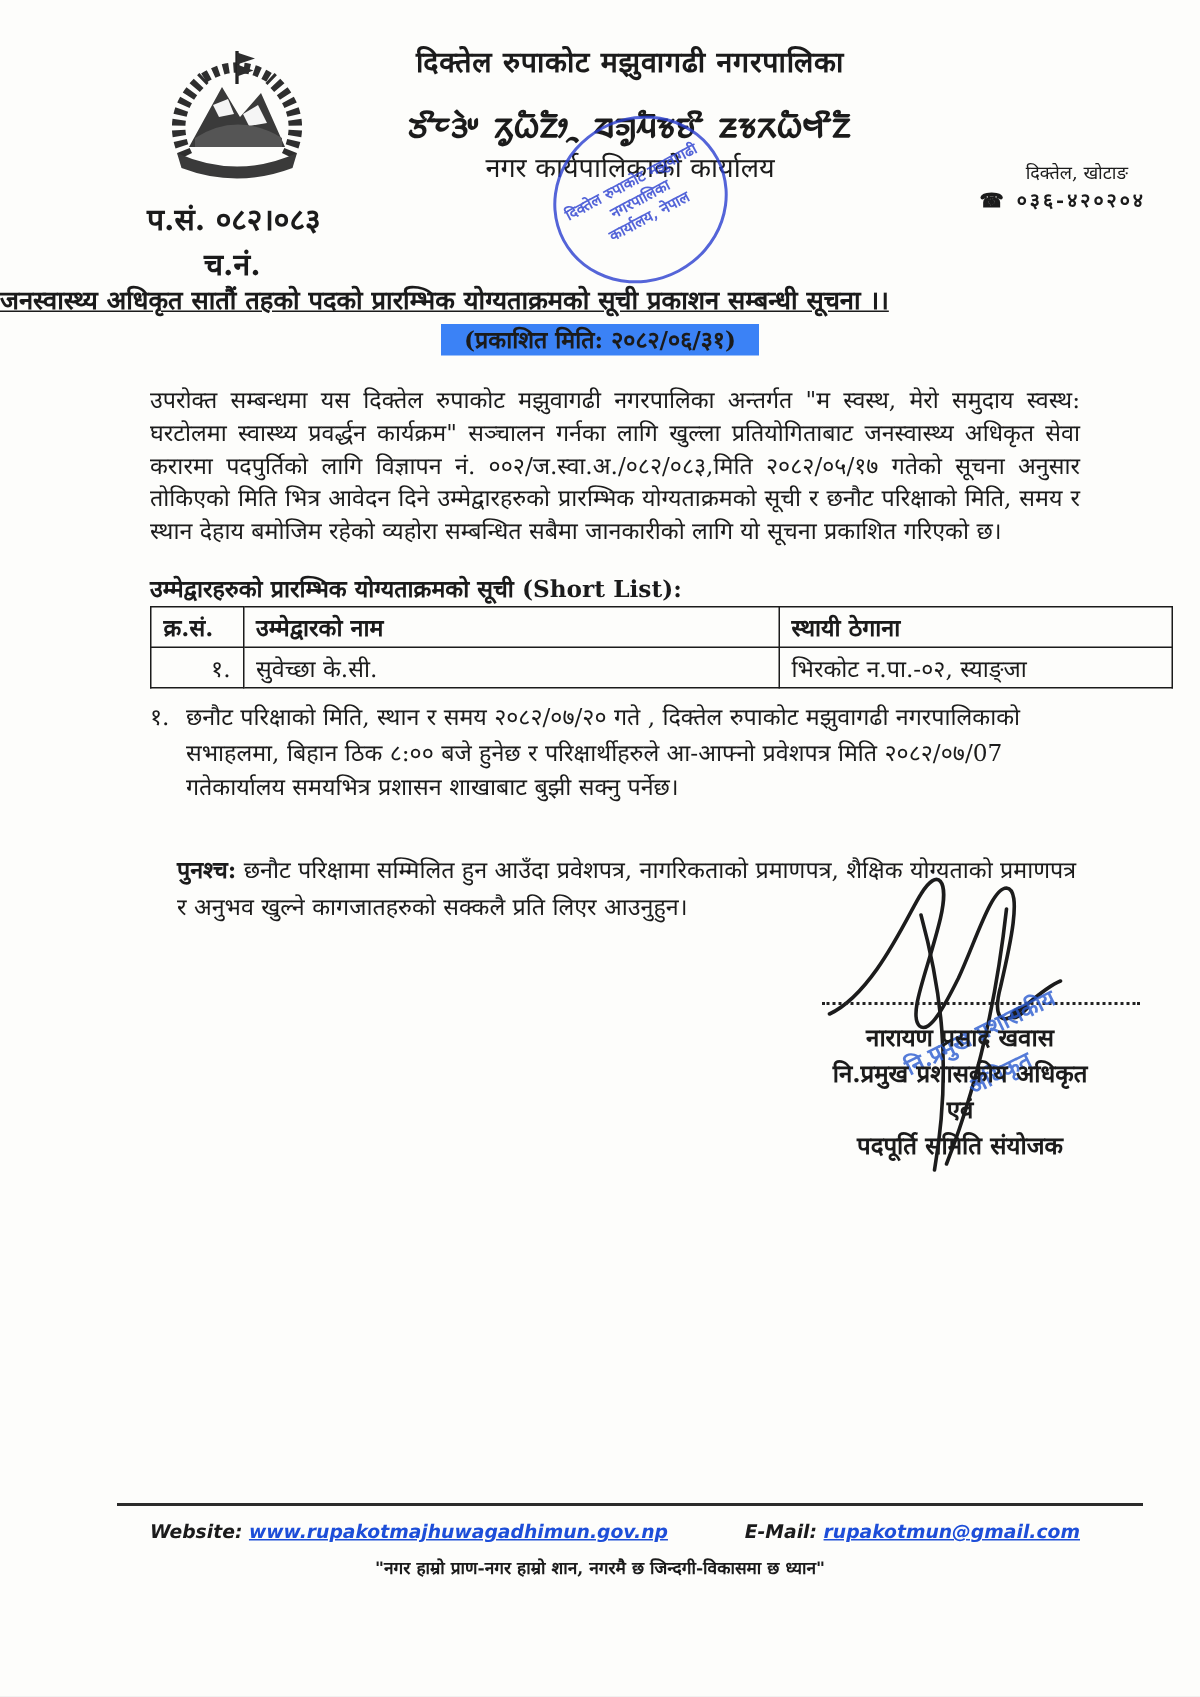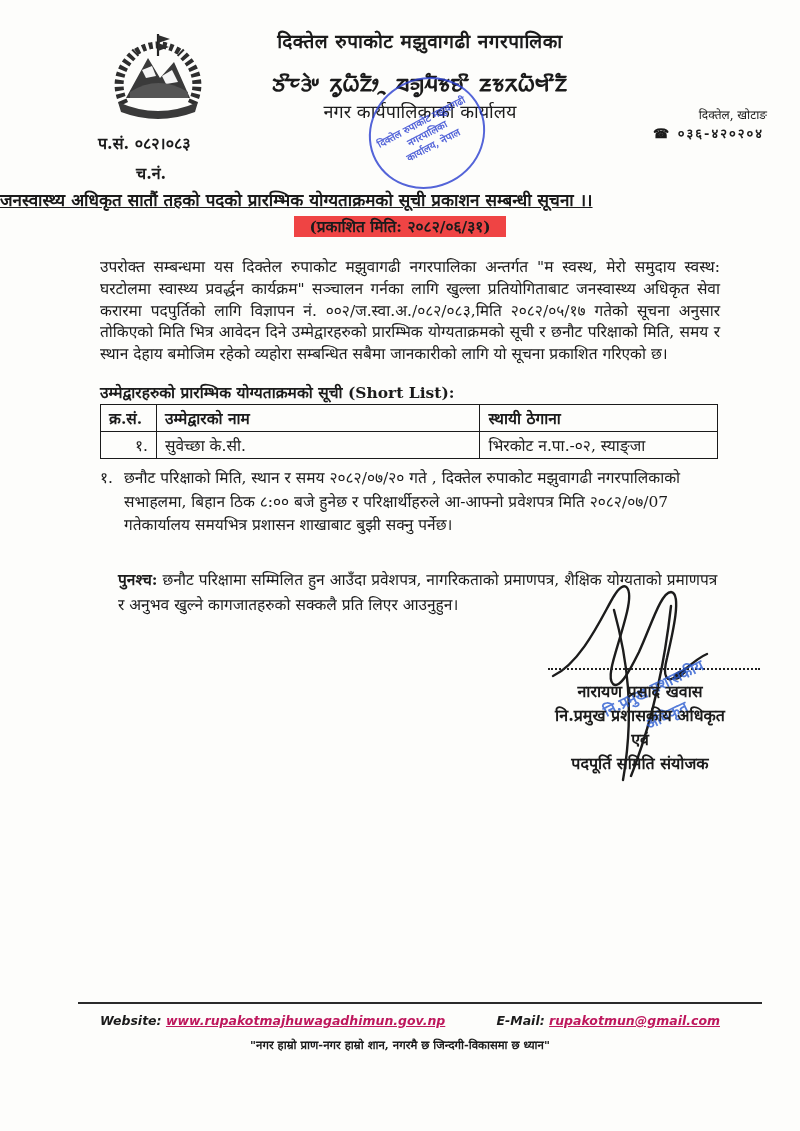--- a/index.html
+++ b/index.html
@@ -8,48 +8,48 @@
     position:relative; width:800px; height:1131px;
     background:#fdfdfb; color:#1b1b1b; margin:0 auto; overflow:hidden;
     font-family:"DejaVu Serif","Liberation Serif",serif;
   }
   
   .logo { position:absolute; left:96px; top:26px; width:124px; height:104px; }
   .header-center { position:absolute; left:180px; top:28px; width:480px; text-align:center; }
   .org-nepali { font-size:19px; font-weight:bold; letter-spacing:.5px; }
   .org-kirat  { font-size:25px; font-weight:bold; margin-top:14px; letter-spacing:1px; }
   .office     { font-size:18px; margin-top:1px; }
-  .loc   { position:absolute; right:33px; top:106px; font-size:12px; }
+  .loc   { position:absolute; right:48px; top:106px; font-size:12px; }
   .phone { position:absolute; right:36px; top:124px; font-size:13px; letter-spacing:2px; font-weight:bold; }
-  .refrow { position:absolute; left:98px; font-size:16px; font-weight:bold; }
+  .refrow { position:absolute; left:98px; font-size:20px; font-weight:bold; }
   .ref1 { top:132px; } .ref2 { top:162px;margin-left:38px; }
   
   .stamp1 {
     position:absolute; left:362px; top:72px; width:130px; height:122px;
     transform:rotate(-28deg); color:#2a3fd0; opacity:.8; pointer-events:none;
   }
   .stamp1 .ring {
     position:absolute; inset:6px; border:2px solid #2a3fd0; border-radius:50%;
     display:flex; flex-direction:column; justify-content:center; align-items:center;
     font-size:10px; font-weight:bold; line-height:13px; text-align:center; padding:8px;
   }
   
   .title {
     position:absolute; left:0; width:800px; top:188px; 
     font-size:17px; font-weight:bold; text-decoration:underline;
   }
   .pubdate { position:absolute; left:0; width:800px; top:215px; text-align:center; font-size:15.5px; font-weight:bold; }
-  .pubdate span { background:#ef4444; padding:1px 15px; }
+  .pubdate span { background:#3b82f6; padding:1px 15px; }
   .body-par {
     position:absolute; left:100px; top:257px; width:620px;
     font-size:15.5px; line-height:21.8px; text-align:justify;
   }
   .shortlist-h { position:absolute; left:100px; top:381px; font-size:15.5px; font-weight:bold; }
   table.list {
-    position:absolute; left:100px; top:404px; width:618px;
+    position:absolute; left:100px; top:404px; width:682px;
     border-collapse:collapse; font-size:15.5px;
   }
   table.list th, table.list td { border:1.6px solid #1b1b1b; padding:2px 8px; height:26px; }
   table.list th { text-align:left; font-weight:bold; }
   .col-sn { width:56px; } .col-name { width:324px; } .col-addr { width:238px; }
   td.sn { text-align:right; }
   .point { position:absolute; left:100px; top:467px; width:624px; display:flex; font-size:15.5px; line-height:23.5px; }
   .point .num { width:24px; flex:none; }
   .ps { position:absolute; left:118px; top:567px; width:602px; font-size:15.5px; line-height:25px; }
   .ps b { font-weight:bold; }
@@ -60,21 +60,21 @@
   .sig-block .l { font-size:16px; line-height:24px; }
   .stamp2 {
     position:absolute; left:555px; top:672px; width:210px; text-align:center;
     transform:rotate(-26deg); color:#2a5bd0; opacity:.8; font-size:15px; font-weight:bold;
     line-height:30px; pointer-events:none;
   }
   
   .foot-rule { position:absolute; left:78px; top:1002px; width:684px; border-top:2.2px solid #2b2b2b; }
   .foot-row { position:absolute; left:100px; top:1013px; width:620px; display:flex; justify-content:space-between;
     font-family:"DejaVu Sans","Liberation Sans",sans-serif; font-style:italic; font-size:12.5px; font-weight:bold; color:#1b1b1b; }
-  .foot-row a { color:#be185d; text-decoration:underline; }
+  .foot-row a { color:#1d4ed8; text-decoration:underline; }
   .slogan { position:absolute; left:0; width:800px; top:1037px; text-align:center; font-size:11.5px; font-weight:bold; }
 </style>
 </head>
 <body>
 
 <div class="page">
 
   <svg class="logo" viewBox="0 0 124 104">
     <path d="M28,78 Q14,50 40,26" stroke="#2e2e2e" stroke-width="9" stroke-dasharray="4,3" fill="none"></path>
     <path d="M96,78 Q110,50 84,26" stroke="#2e2e2e" stroke-width="9" stroke-dasharray="4,3" fill="none"></path>

